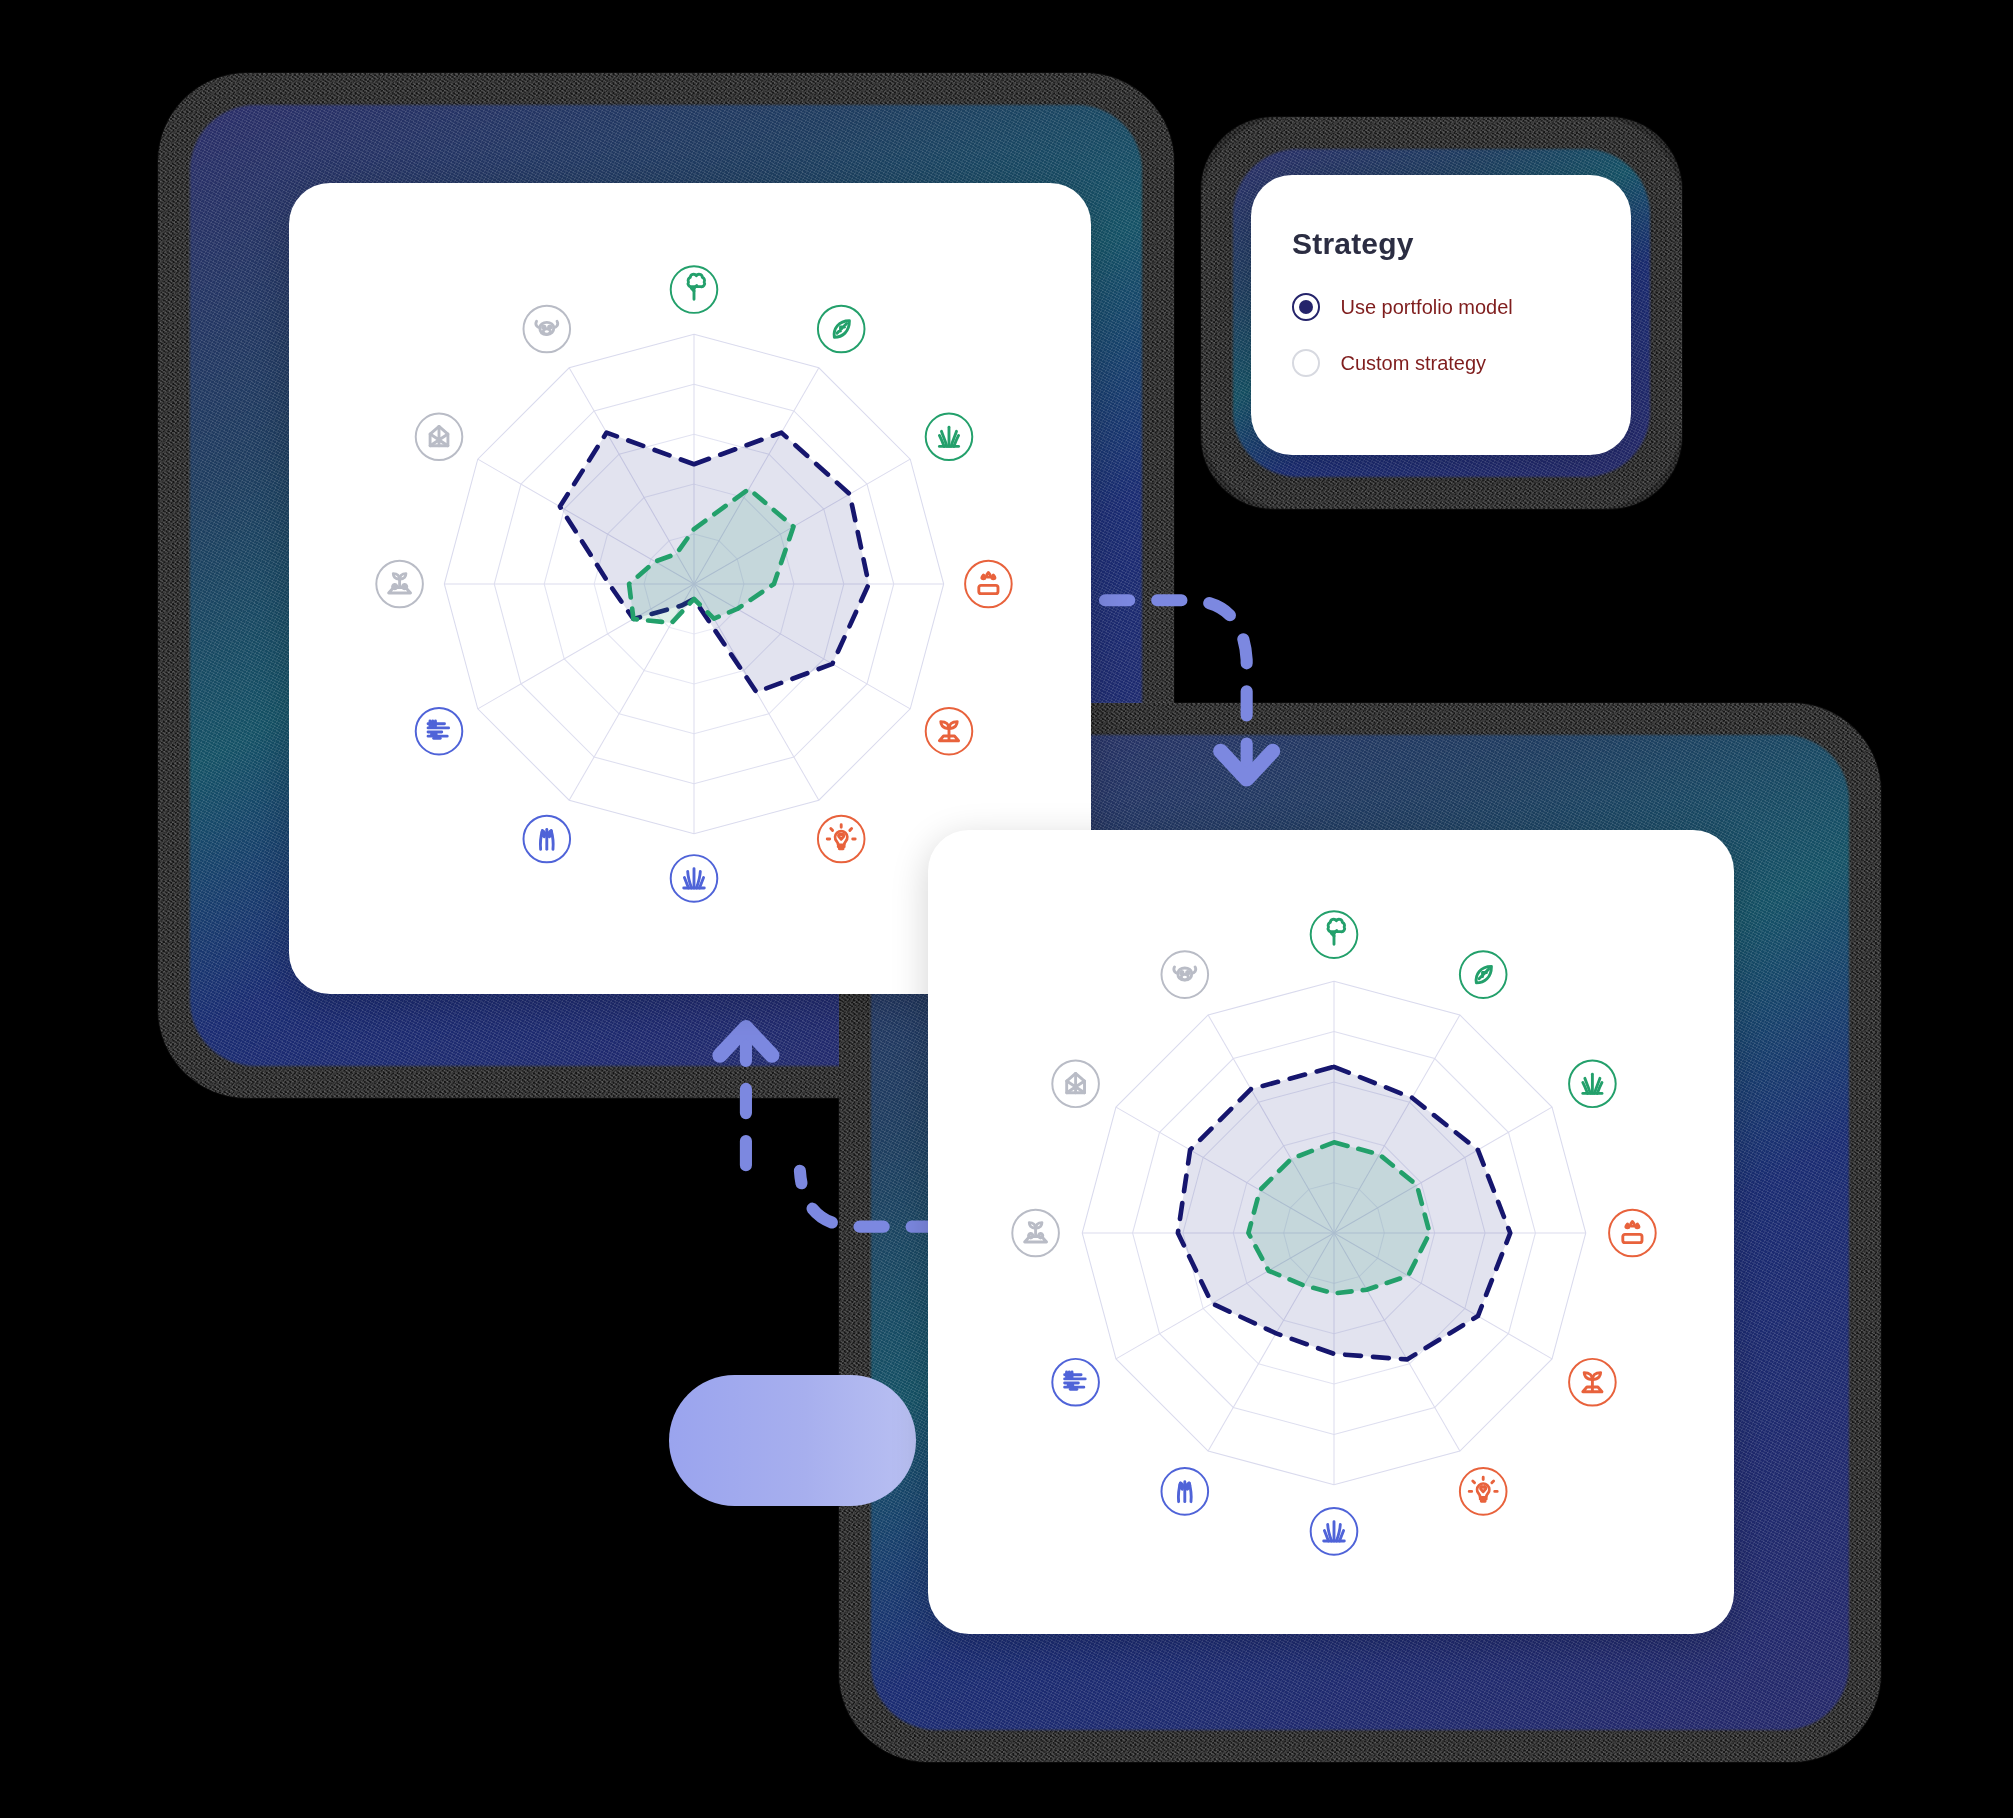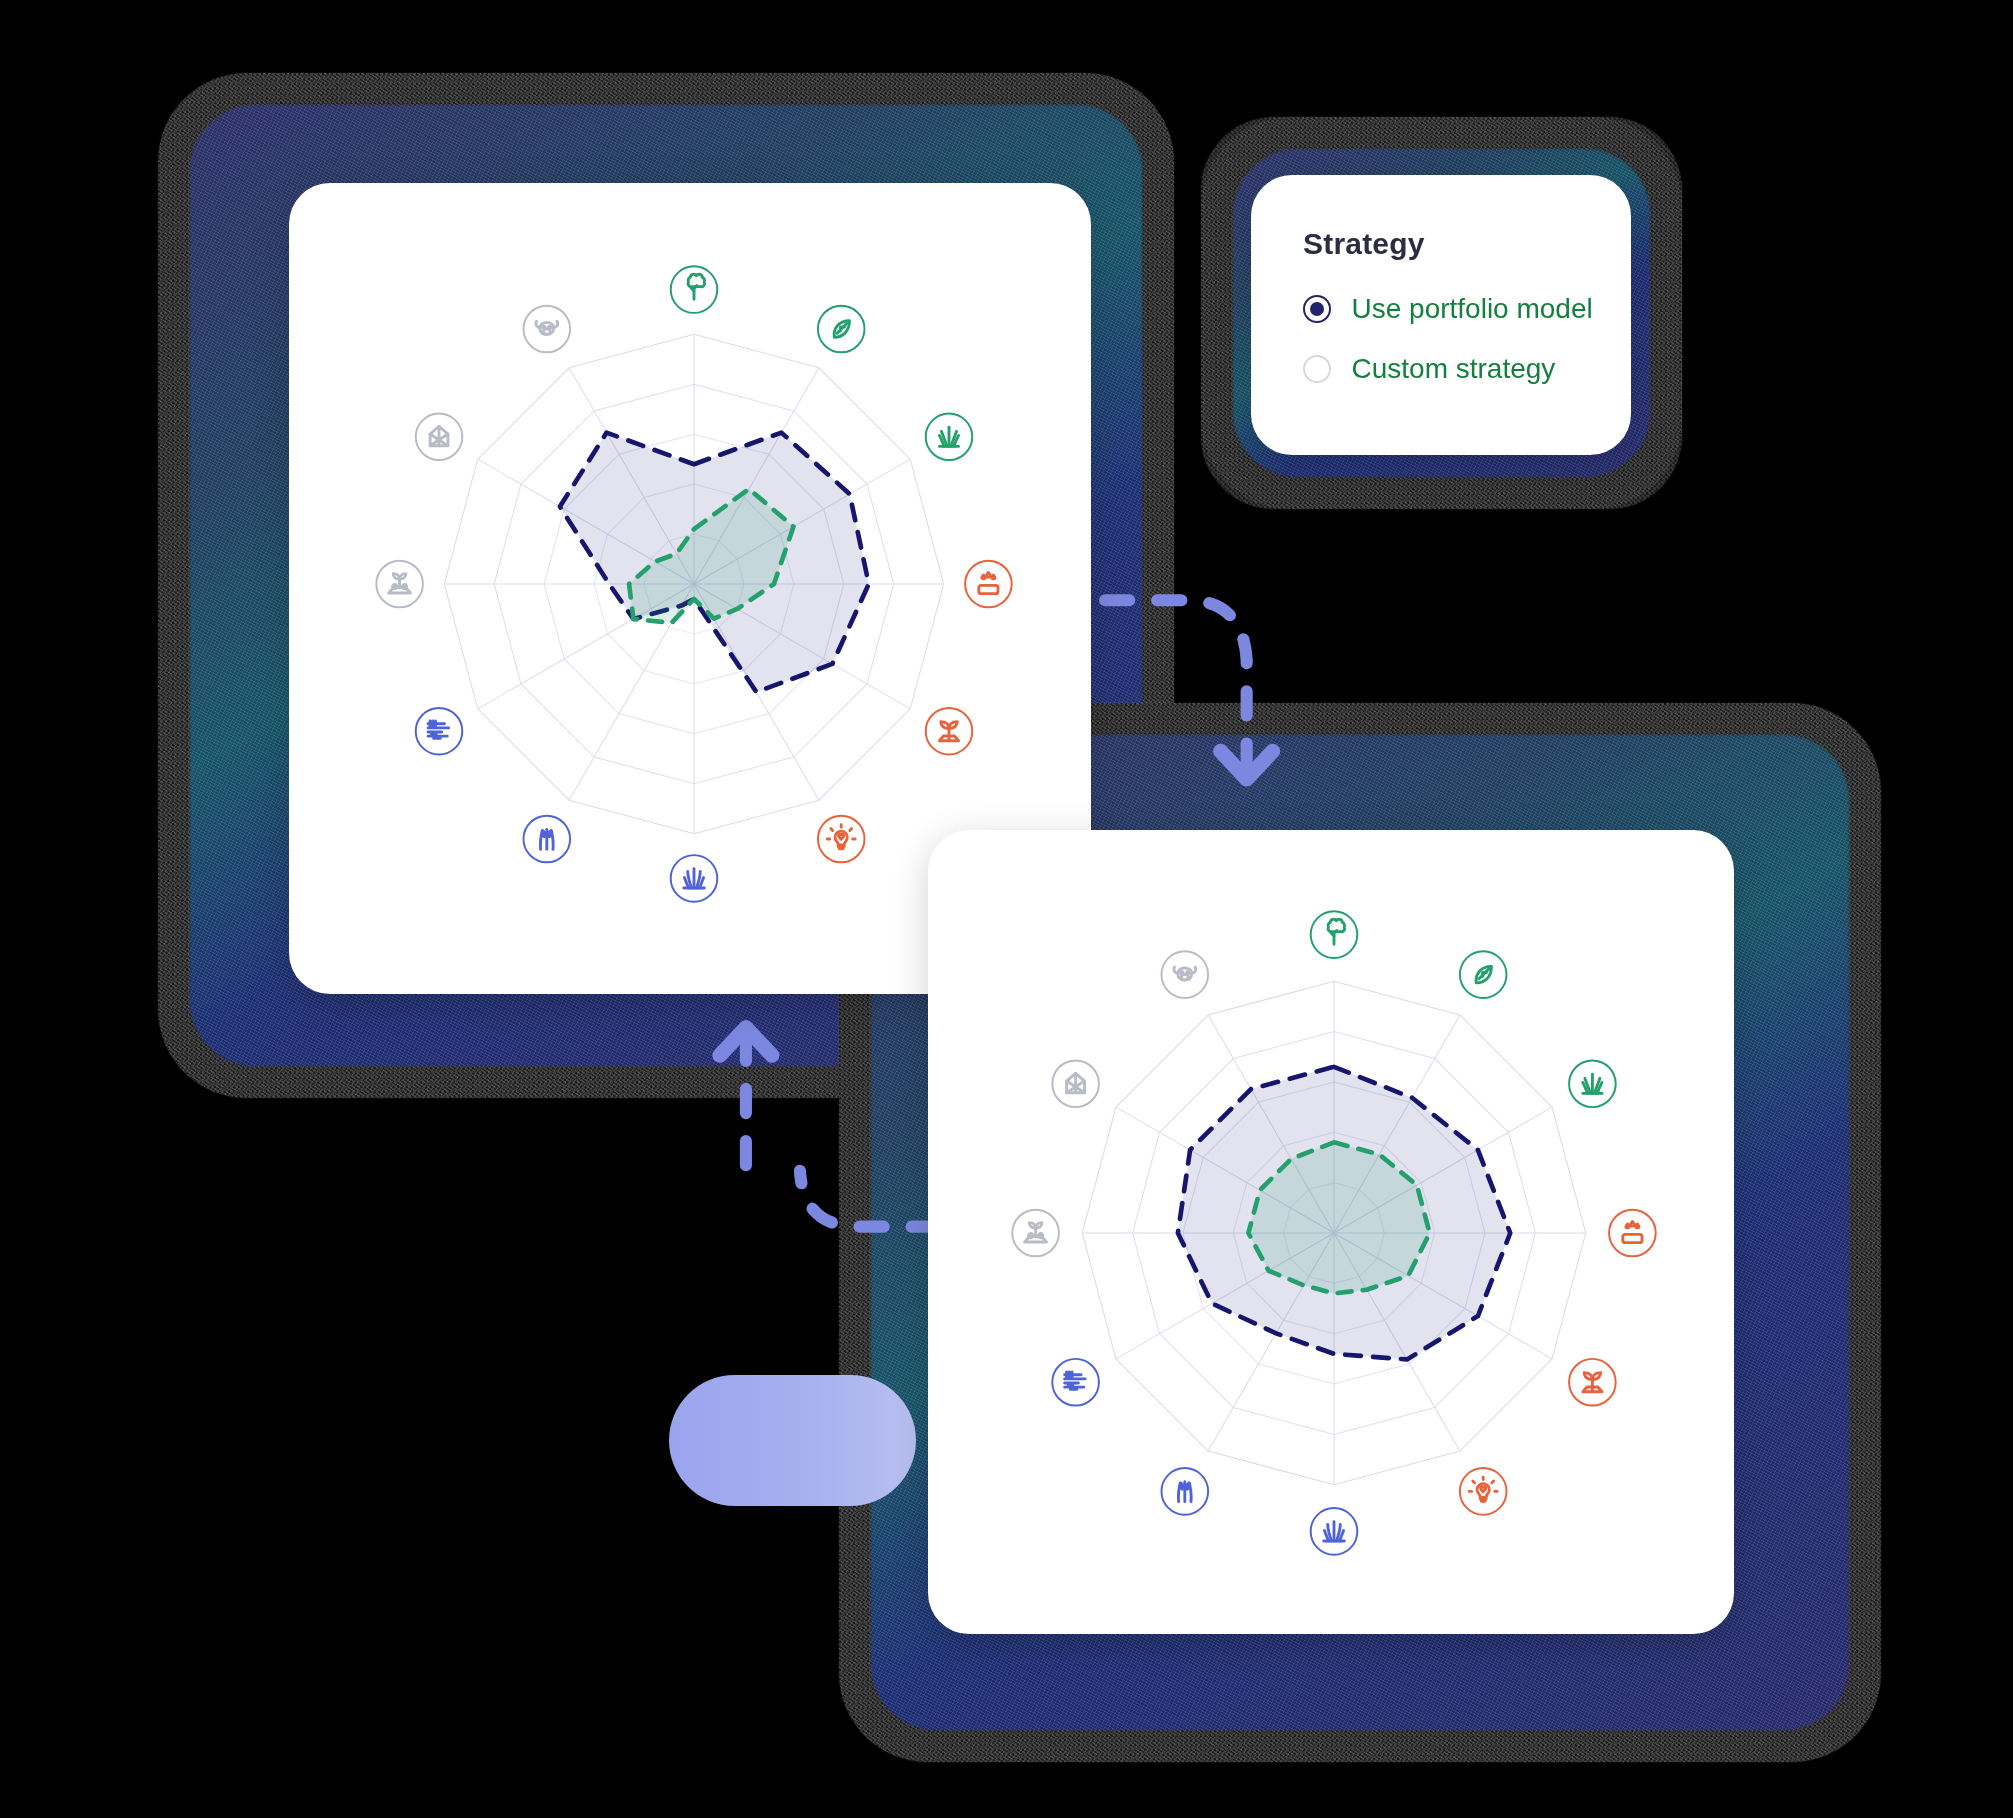--- a/index.html
+++ b/index.html
@@ -29,34 +29,34 @@
       repeating-linear-gradient(115deg, rgba(255,255,255,.08) 0 0.9px, rgba(0,0,0,0) 0.9px 3.7px),
       radial-gradient(closest-side, rgba(255,255,255,.07), rgba(0,0,0,0) 70%);
     mix-blend-mode:screen;pointer-events:none;
   }
   .card{
     position:absolute;background:#fff;border-radius:41px;overflow:hidden;
     box-shadow:0 9.3px 37px rgba(0,0,0,.18);
   }
 
   
-  #strategy-card{padding:52px 52px;box-sizing:border-box;}
+  #strategy-card{padding:52px 41px;box-sizing:border-box;}
   .strategy-title{
     font-size:30px;font-weight:bold;color:#2b2d42;letter-spacing:0.2px;margin:0 0 32px 0;
   }
   .radio-row{display:flex;align-items:center;gap:20.5px;margin-bottom:28px;}
   .radio{
     width:28px;height:28px;border-radius:50%;box-sizing:border-box;
     border:2.8px solid #d7d9e0;flex:0 0 auto;position:relative;background:#fff;
   }
   .radio.checked{border-color:#25246b;}
   .radio.checked::after{
     content:"";position:absolute;inset:4.7px;border-radius:50%;background:#25246b;
   }
-  .radio-label{font-size:28px;color:#15803d;white-space:nowrap;}
+  .radio-label{font-size:20px;color:#7f1d1d;white-space:nowrap;}
 
   
   .radar-wrap{position:absolute;}
   .radar-wrap svg{display:block;width:100%;height:100%;overflow:visible;}
   .grid-line{stroke:#d7d8ec;stroke-width:1.1;fill:none;}
   .grid-spoke{stroke:#dcdcee;stroke-width:1.1;}
   .poly-blue{fill:#1f2a86;fill-opacity:.13;stroke:#16166e;stroke-width:5;
              stroke-dasharray:17 13;stroke-linejoin:round;stroke-linecap:round;}
   .poly-green{fill:#2f9e77;fill-opacity:.16;stroke:#23a06b;stroke-width:5;
               stroke-dasharray:15 12;stroke-linejoin:round;stroke-linecap:round;}

